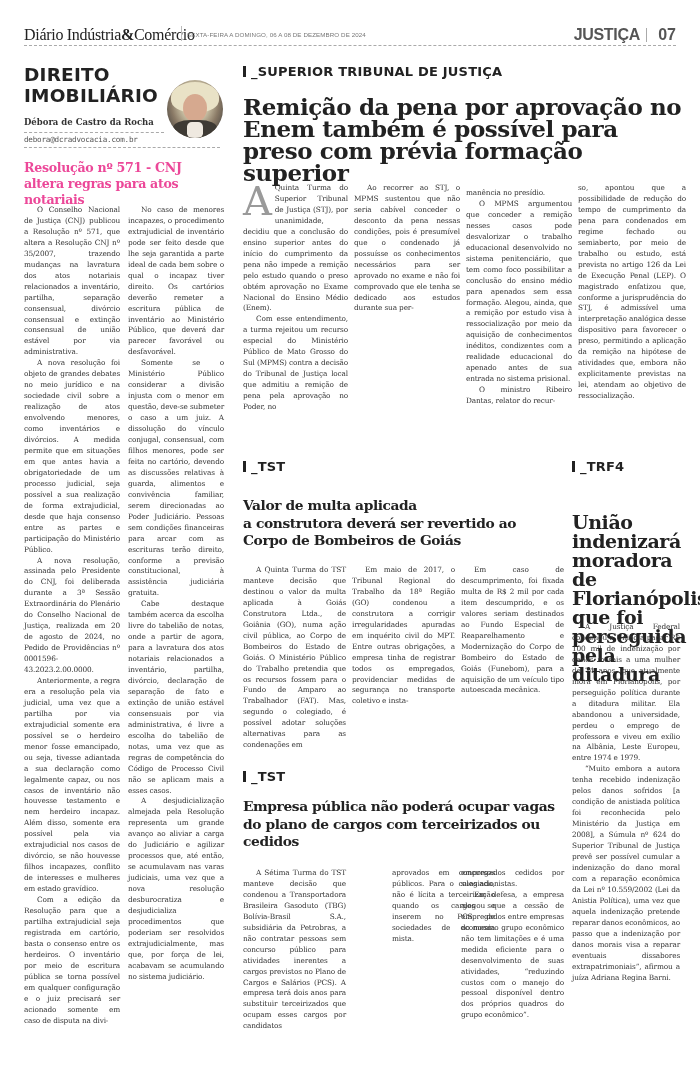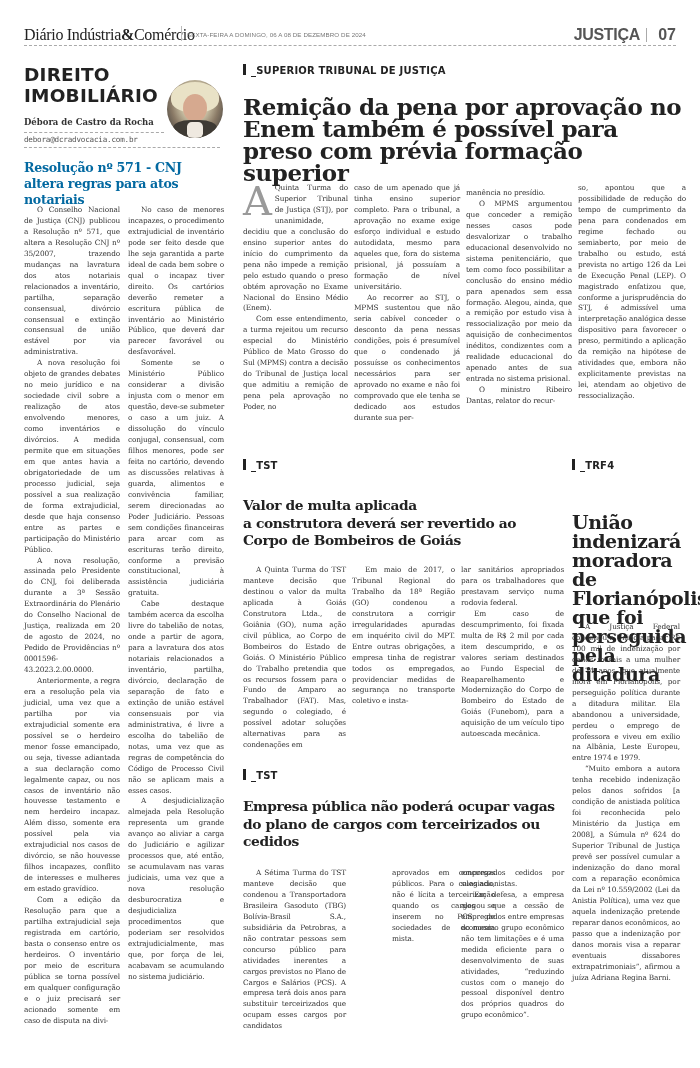--- a/index.html
+++ b/index.html
@@ -20,28 +20,28 @@
   .col-title { position: absolute; left: 24px; top: 64px; font-family: "DejaVu Sans", sans-serif; font-weight: bold; font-size: 18.5px; line-height: 21px; color: #222; letter-spacing: 0.2px; }
   .author-photo { position: absolute; left: 167px; top: 80px; width: 56px; height: 58px; border-radius: 50%; background: radial-gradient(ellipse at 50% 38%, #e6d7c8 0%, #d8bca6 22%, #c9c0a4 35%, #8a7a66 60%, #4e4a44 85%); overflow: hidden; }
   .author-photo .hair { position: absolute; left: 4px; top: 2px; width: 48px; height: 30px; border-radius: 50% 50% 40% 40%; background: #e9e2c6; }
   .author-photo .face { position: absolute; left: 16px; top: 14px; width: 24px; height: 28px; border-radius: 50%; background: #d6a98f; }
   .author-photo .body { position: absolute; left: 6px; top: 40px; width: 44px; height: 20px; border-radius: 40% 40% 0 0; background: #3e3a34; }
   .author-photo .collar { position: absolute; left: 20px; top: 42px; width: 16px; height: 16px; background: #efe9e0; border-radius: 30%; }
   .author-name { position: absolute; left: 24px; top: 117px; font-family: "DejaVu Serif", serif; font-weight: bold; font-size: 8.5px; color: #333; }
   .author-line1 { position: absolute; left: 24px; top: 132px; width: 140px; border-top: 1px dashed #aaa; }
   .author-email { position: absolute; left: 24px; top: 135px; font-family: "DejaVu Sans Mono", monospace; font-size: 7.6px; color: #555; letter-spacing: -0.2px; }
   .author-line2 { position: absolute; left: 24px; top: 147px; width: 196px; border-top: 1px dashed #aaa; }
-  .col-headline { position: absolute; left: 24px; top: 160px; width: 200px; font-family: "DejaVu Serif", serif; font-weight: bold; font-size: 12.6px; line-height: 16px; color: #0369a1; letter-spacing: -0.3px; }
+  .col-headline { position: absolute; left: 24px; top: 160px; width: 200px; font-family: "DejaVu Serif", serif; font-weight: bold; font-size: 12.6px; line-height: 16px; color: #ec4899; letter-spacing: -0.3px; }
 
   .text-col { position: absolute; font-family: "DejaVu Serif", "Liberation Serif", serif; font-size: 7.35px; line-height: 10.95px; color: #333; text-align: justify; letter-spacing: -0.15px; }
   .text-col p { text-indent: 13px; margin: 0; }
   .text-col p.noindent { text-indent: 0; }
 
   
-  .section-label { position: absolute; font-family: "DejaVu Sans", sans-serif; font-weight: bold; font-size: 10px; color: #222; letter-spacing: 0.2px; white-space: nowrap; text-align: center; }
+  .section-label { position: absolute; font-family: "DejaVu Sans", sans-serif; font-weight: bold; font-size: 13px; color: #222; letter-spacing: 0.2px; white-space: nowrap; text-align: center; }
   .section-label .bar { display: inline-block; width: 3px; height: 11px; background: #222; vertical-align: -1px; margin-right: 5px; }
 
   .headline { position: absolute; font-family: "DejaVu Serif", serif; font-weight: bold; color: #222; letter-spacing: -0.4px; }
   .h-main { left: 243px; top: 96px; font-size: 23px; line-height: 22px; width: 450px; }
   .h-tst1 { left: 243px; top: 497px; font-size: 13.8px; line-height: 17.6px; width: 320px; }
   .h-tst2 { left: 243px; top: 798px; font-size: 13.8px; line-height: 17.6px; width: 320px; }
   .h-trf4 { left: 572px; top: 497px; font-size: 19px; line-height: 19px; width: 125px; margin-top: 16px; }
 
   .dropcap { float: left; font-family: "DejaVu Serif", serif; font-size: 40px; line-height: 34px; color: #9a9a9a; margin: 1px 3px 0 0; padding: 0; }
 </style>
@@ -88,21 +88,20 @@
 </div>
 
 <div class="section-label" style="left:243px; top:64px;"><span class="bar"></span><span>_SUPERIOR TRIBUNAL DE JUSTIÇA</span></div>
 <div class="headline h-main">Remição da pena por aprovação no Enem também é possível para preso com prévia formação superior</div>
 
 <div class="text-col" style="left:243px; top:183px; width:105px;">
   <p class="noindent"><span class="dropcap">A</span><span>Quinta Turma do Superior Tribunal de Justiça (STJ), por unanimidade, decidiu que a conclusão do ensino superior antes do início do cumprimento da pena não impede a remição pelo estudo quando o preso obtém aprovação no Exame Nacional do Ensino Médio (Enem).</span></p>
   <p>Com esse entendimento, a turma rejeitou um recurso especial do Ministério Público de Mato Grosso do Sul (MPMS) contra a decisão do Tribunal de Justiça local que admitiu a remição de pena pela aprovação no Poder, no</p>
 </div>
 <div class="text-col" style="left:354px; top:183px; width:106px;">
-  <p class="noindent">caso de um apenado que já tinha ensino superior completo. Para o tribunal, a aprovação no exame exige esforço individual e estudo autodidata, mesmo para aqueles que, fora do sistema prisional, já possuíam a formação de nível universitário.</p>
   <p>Ao recorrer ao STJ, o MPMS sustentou que não seria cabível conceder o desconto da pena nessas condições, pois é presumível que o condenado já possuísse os conhecimentos necessários para ser aprovado no exame e não foi comprovado que ele tenha se dedicado aos estudos durante sua per-</p>
 </div>
 <div class="text-col" style="left:466px; top:188px; width:106px;">
   <p class="noindent">manência no presídio.</p>
   <p>O MPMS argumentou que conceder a remição nesses casos pode desvalorizar o trabalho educacional desenvolvido no sistema penitenciário, que tem como foco possibilitar a conclusão do ensino médio para apenados sem essa formação. Alegou, ainda, que a remição por estudo visa à ressocialização por meio da aquisição de conhecimentos inéditos, condizentes com a realidade educacional do apenado antes de sua entrada no sistema prisional.</p>
   <p>O ministro Ribeiro Dantas, relator do recur-</p>
 </div>
 <div class="text-col" style="left:578px; top:183px; width:108px;">
   <p class="noindent">so, apontou que a possibilidade de redução do tempo de cumprimento da pena para condenados em regime fechado ou semiaberto, por meio de trabalho ou estudo, está prevista no artigo 126 da Lei de Execução Penal (LEP). O magistrado enfatizou que, conforme a jurisprudência do STJ, é admissível uma interpretação analógica desse dispositivo para favorecer o preso, permitindo a aplicação da remição na hipótese de atividades que, embora não explicitamente previstas na lei, atendam ao objetivo de ressocialização.</p>
 </div>
@@ -113,21 +112,20 @@
   <div>a construtora deverá ser revertido ao Corpo de Bombeiros de Goiás</div>
 </div>
 
 <div class="text-col" style="left:243px; top:565px; width:103px;">
   <p>A Quinta Turma do TST manteve decisão que destinou o valor da multa aplicada à Goiás Construtora Ltda., de Goiânia (GO), numa ação civil pública, ao Corpo de Bombeiros do Estado de Goiás. O Ministério Público do Trabalho pretendia que os recursos fossem para o Fundo de Amparo ao Trabalhador (FAT). Mas, segundo o colegiado, é possível adotar soluções alternativas para as condenações em</p>
 </div>
 <div class="text-col" style="left:352px; top:565px; width:103px;">
   <p>Em maio de 2017, o Tribunal Regional do Trabalho da 18ª Região (GO) condenou a construtora a corrigir irregularidades apuradas em inquérito civil do MPT. Entre outras obrigações, a empresa tinha de registrar todos os empregados, providenciar medidas de segurança no transporte coletivo e insta-</p>
 </div>
 <div class="text-col" style="left:461px; top:565px; width:103px;">
-  <p class="noindent">lar sanitários apropriados para os trabalhadores que prestavam serviço numa rodovia federal.</p>
   <p>Em caso de descumprimento, foi fixada multa de R$ 2 mil por cada item descumprido, e os valores seriam destinados ao Fundo Especial de Reaparelhamento e Modernização do Corpo de Bombeiro do Estado de Goiás (Funebom), para a aquisição de um veículo tipo autoescada mecânica.</p>
 </div>
 
 <div class="section-label" style="left:243px; top:769px;"><span class="bar"></span><span>_TST</span></div>
 <div class="headline h-tst2">Empresa pública não poderá ocupar vagas do plano de cargos com terceirizados ou cedidos</div>
 
 <div class="text-col" style="left:243px; top:868px; width:103px;">
   <p>A Sétima Turma do TST manteve decisão que condenou a Transportadora Brasileira Gasoduto (TBG) Bolívia-Brasil S.A., subsidiária da Petrobras, a não contratar pessoas sem concurso público para atividades inerentes a cargos previstos no Plano de Cargos e Salários (PCS). A empresa terá dois anos para substituir terceirizados que ocupam esses cargos por candidatos</p>
 </div>
 <div class="text-col" style="left:352px; top:868px; width:103px;margin-left:40px;">

